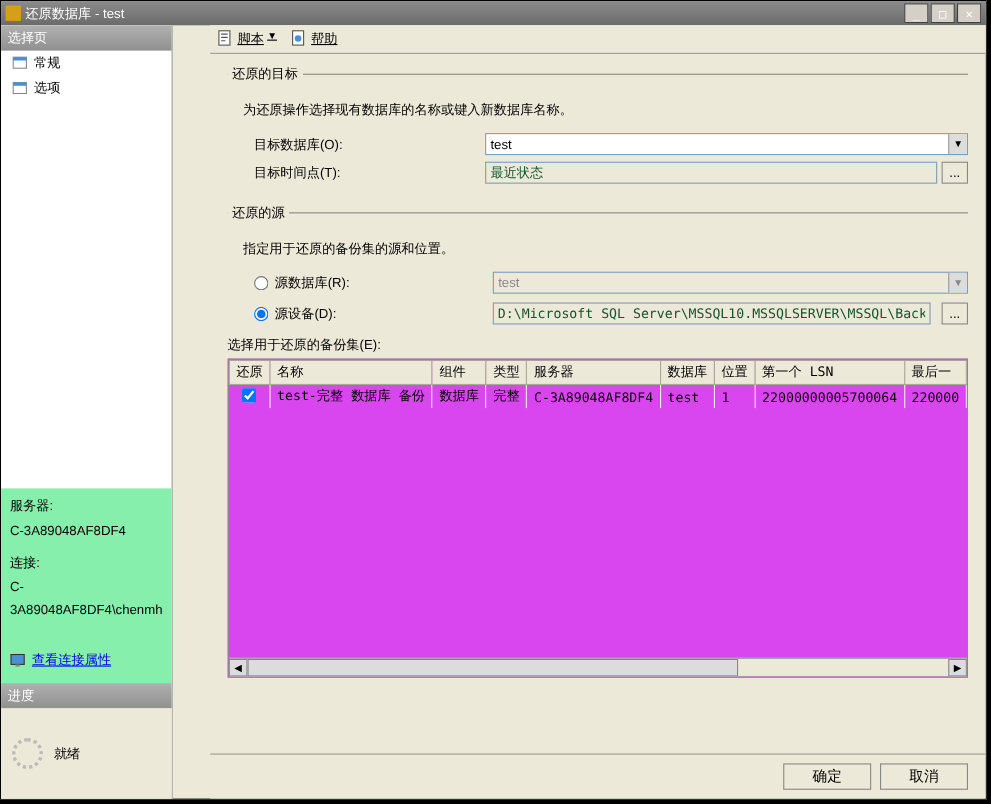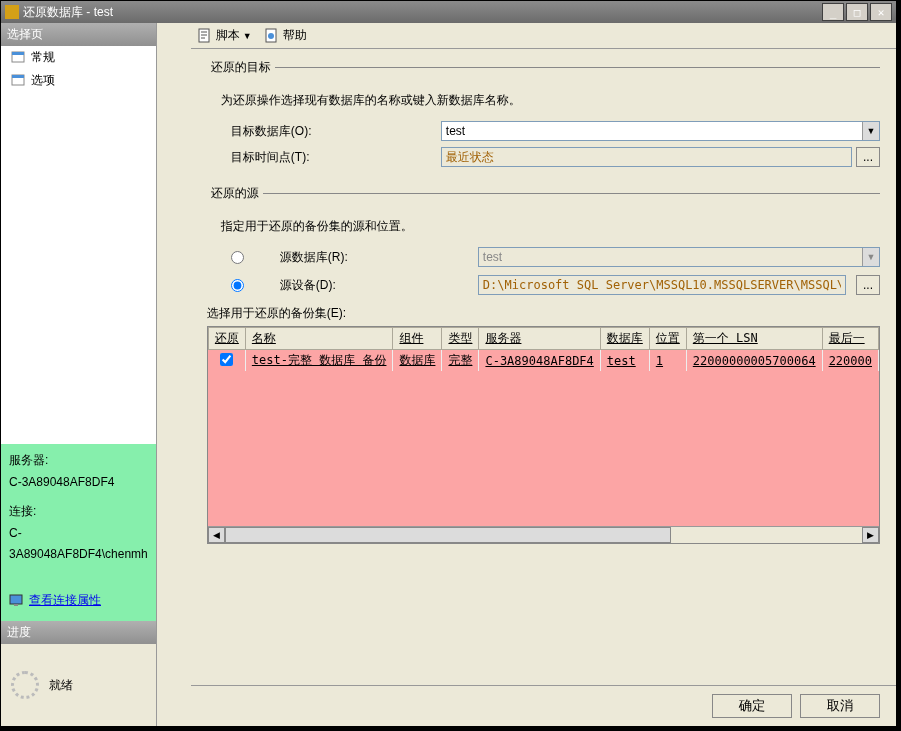--- a/index.html
+++ b/index.html
@@ -15,39 +15,39 @@
 .section-header { background: linear-gradient(to bottom, #b0b0b0, #909090); color: #fff; padding: 3px 6px; font-size: 12px; }
 .nav-item { padding: 3px 10px; display: flex; align-items: center; cursor: pointer; }
 .nav-icon { width: 16px; height: 14px; margin-right: 4px; }
 .nav-list { height: 398px; }
 .conn-section { background: #86efac; padding: 6px 8px; font-size: 12px; line-height: 1.8; }
 .conn-link { color: #0000ee; text-decoration: underline; cursor: pointer; display: inline-flex; align-items: center; margin-top: 24px; }
 .progress-section { background: #ece9d8; padding: 10px; display: flex; align-items: center; flex: 1; }
 .progress-spinner { width: 28px; height: 28px; border: 3px dotted #bbb; border-radius: 50%; margin-right: 10px; }
 .right-panel { flex: 1; background: #ece9d8; display: flex; flex-direction: column; }
 .toolbar { height: 26px; display: flex; align-items: center; padding: 0 6px; border-bottom: 1px solid #999; background: #ece9d8; }
-.toolbar-item { display: flex; align-items: center; margin-right: 12px; cursor: pointer; }
+.toolbar-item { display: flex; align-items: flex-start; margin-right: 12px; cursor: pointer; text-decoration: underline; }
 .toolbar-icon { width: 16px; height: 16px; margin-right: 3px; }
 .content { flex: 1; padding: 10px 16px 6px 16px; overflow: auto; }
 fieldset { border: none; border-top: 1px solid #888; margin-bottom: 12px; padding: 8px 0 0 0; }
 legend { padding: 0 4px; font-size: 12px; }
 .field-row { display: flex; align-items: center; margin: 6px 0 6px 24px; }
 .field-label { width: 210px; }
 .desc { margin: 8px 0 12px 14px; }
 input[type=text] { font-family: SimSun, monospace; font-size: 12px; padding: 2px 4px; border: 1px solid #7f9db9; background: #fff; }
-input[type=text][readonly] { background: #ece9d8; color: #a16207; }
+input[type=text][readonly] { background: #ece9d8; color: #14532d; }
 .combo { flex: 1; height: 20px; border: 1px solid #7f9db9; background: #fff; display: flex; align-items: center; padding: 0 4px; position: relative; }
 .combo.disabled { background: #ece9d8; color: #888; }
 .combo-arrow { position: absolute; right: 0; top: 0; width: 17px; height: 100%; background: #dcdcdc; border-left: 1px solid #999; display: flex; align-items: center; justify-content: center; font-size: 9px; }
 .browse-btn { width: 24px; height: 20px; margin-left: 4px; background: #ece9d8; border: 1px solid #888; cursor: pointer; display: flex; align-items: center; justify-content: center; }
 .radio-row { display: flex; align-items: center; margin: 8px 0 8px 24px; }
 .radio-row input { margin-right: 6px; }
-.radio-label { width: 198px; margin-left: 30px; }
+.radio-label { width: 198px; }
 .grid-label { margin: 10px 0 4px 0; }
-.grid-wrap { border: 1px solid #888; background: #fca5a5; height: 218px; overflow: auto; position: relative; text-decoration: underline; }
+.grid-wrap { border: 1px solid #888; background: #d946ef; height: 290px; overflow: auto; position: relative; }
 table { border-collapse: collapse; width: 100%; font-family: SimSun, monospace; font-size: 12px; }
 th { background: #ece9d8; border: 1px solid #aca899; padding: 2px 6px; text-align: left; font-weight: normal; white-space: nowrap; }
 td { border-right: 1px solid #eee; padding: 2px 6px; white-space: nowrap; }
 .hscroll { height: 17px; background: #ece9d8; border-top: 1px solid #999; position: absolute; bottom: 0; left: 0; right: 0; display: flex; }
 .hscroll-btn { width: 17px; height: 100%; background: #dcdcdc; border: 1px solid #888; display: flex; align-items: center; justify-content: center; font-size: 9px; cursor: pointer; }
 .hscroll-track { flex: 1; position: relative; }
 .hscroll-thumb { position: absolute; left: 0; width: 70%; height: 100%; background: #dcdcdc; border: 1px solid #888; }
 .button-bar { padding: 8px 16px; display: flex; justify-content: flex-end; border-top: 1px solid #999; }
 .btn { width: 80px; height: 24px; margin-left: 8px; background: #ece9d8; border: 1px solid #888; cursor: pointer; }
 </style>

